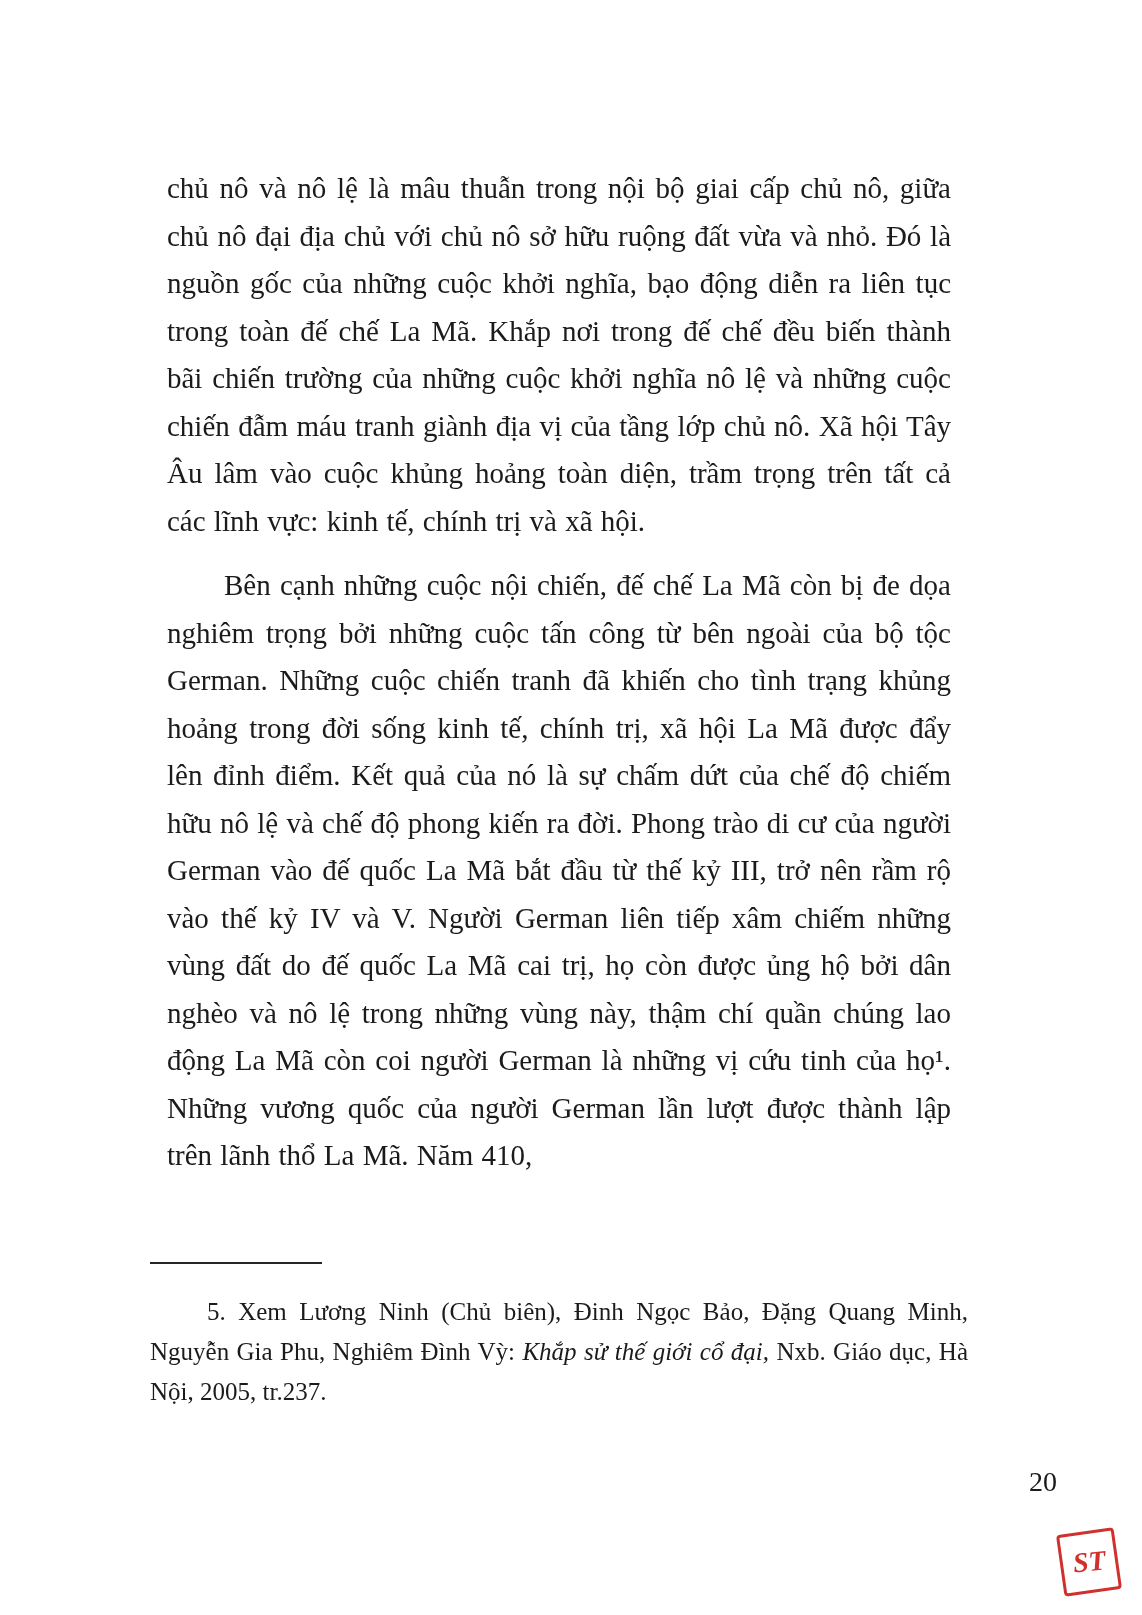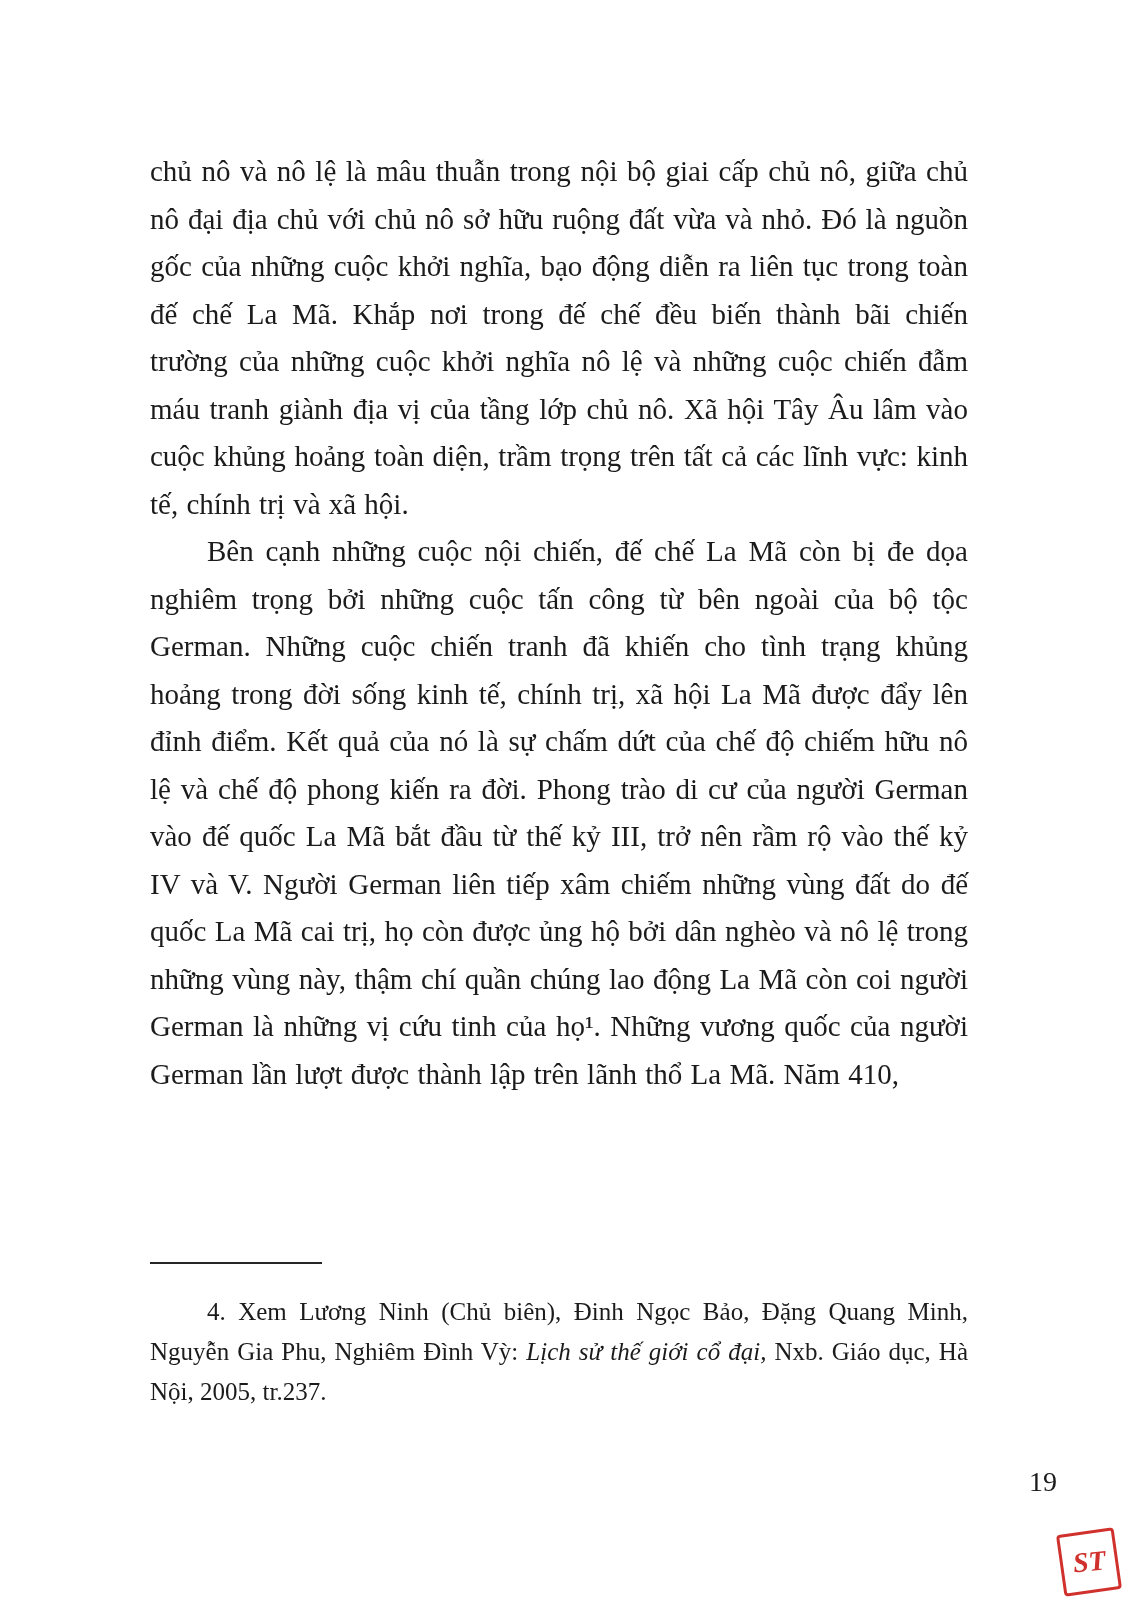--- a/index.html
+++ b/index.html
@@ -17,21 +17,21 @@
     color: #1b1b1b;
     overflow: hidden;
   }
   .content {
     position: absolute;
     top: 148px;
     left: 150px;
     width: 818px;
   }
   .para {
-    margin: 0;
+    margin: 17px;
     font-size: 29px;
     line-height: 47.5px;
     text-align: justify;
     word-spacing: 1px;
   }
   .para.indent {
     text-indent: 57px;
     font-family: Liberation Serif, serif;
   }
   .footnote-block {
@@ -91,22 +91,22 @@
 
 <div class="page">
 
   <div class="content">
     <p class="para">chủ nô và nô lệ là mâu thuẫn trong nội bộ giai cấp chủ nô, giữa chủ nô đại địa chủ với chủ nô sở hữu ruộng đất vừa và nhỏ. Đó là nguồn gốc của những cuộc khởi nghĩa, bạo động diễn ra liên tục trong toàn đế chế La Mã. Khắp nơi trong đế chế đều biến thành bãi chiến trường của những cuộc khởi nghĩa nô lệ và những cuộc chiến đẫm máu tranh giành địa vị của tầng lớp chủ nô. Xã hội Tây Âu lâm vào cuộc khủng hoảng toàn diện, trầm trọng trên tất cả các lĩnh vực: kinh tế, chính trị và xã hội.</p>
     <p class="para indent">Bên cạnh những cuộc nội chiến, đế chế La Mã còn bị đe dọa nghiêm trọng bởi những cuộc tấn công từ bên ngoài của bộ tộc German. Những cuộc chiến tranh đã khiến cho tình trạng khủng hoảng trong đời sống kinh tế, chính trị, xã hội La Mã được đẩy lên đỉnh điểm. Kết quả của nó là sự chấm dứt của chế độ chiếm hữu nô lệ và chế độ phong kiến ra đời. Phong trào di cư của người German vào đế quốc La Mã bắt đầu từ thế kỷ III, trở nên rầm rộ vào thế kỷ IV và V. Người German liên tiếp xâm chiếm những vùng đất do đế quốc La Mã cai trị, họ còn được ủng hộ bởi dân nghèo và nô lệ trong những vùng này, thậm chí quần chúng lao động La Mã còn coi người German là những vị cứu tinh của họ¹. Những vương quốc của người German lần lượt được thành lập trên lãnh thổ La Mã. Năm 410,</p>
   </div>
 
   <div class="footnote-block">
     <div class="footnote-rule"></div>
-    <p class="footnote"><span>4. Xem Lương Ninh (Chủ biên), Đinh Ngọc Bảo, Đặng Quang Minh, Nguyễn Gia Phu, Nghiêm Đình Vỳ: </span><em>Lịch sử thế giới cổ đại,</em><span> Nxb. Giáo dục, Hà Nội, 2005, tr.237.</span></p>
+    <p class="footnote"><span>5. Xem Lương Ninh (Chủ biên), Đinh Ngọc Bảo, Đặng Quang Minh, Nguyễn Gia Phu, Nghiêm Đình Vỳ: </span><em>Khắp sử thế giới cổ đại,</em><span> Nxb. Giáo dục, Hà Nội, 2005, tr.237.</span></p>
   </div>
 
-  <div class="page-number">19</div>
+  <div class="page-number">20</div>
 
   <div class="logo-box">
     <span class="logo-text">ST</span>
   </div>
 
 </div>
 
 </body></html>

